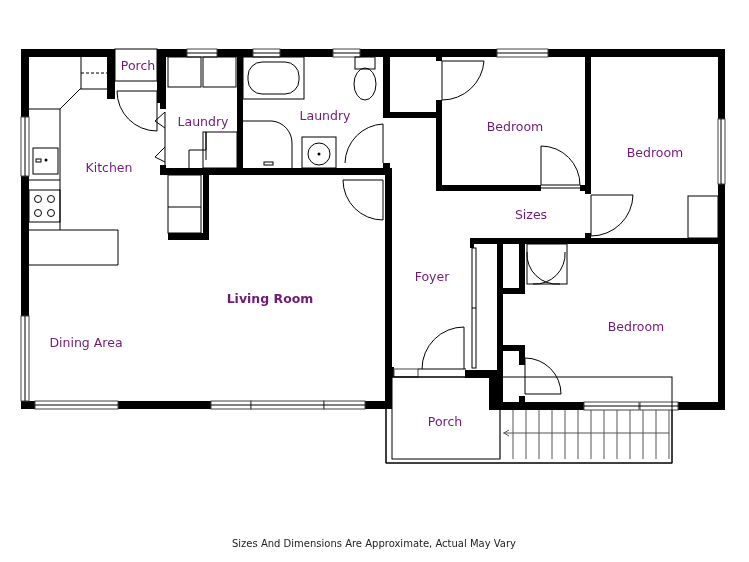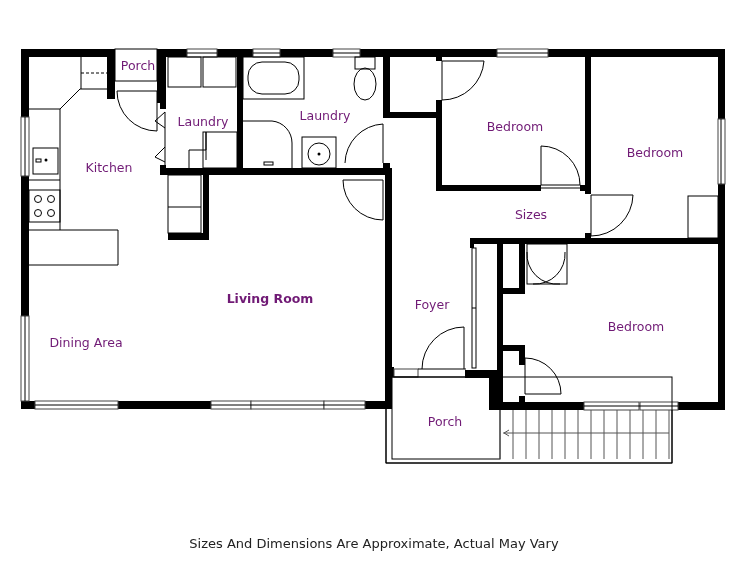--- a/index.html
+++ b/index.html
@@ -3,21 +3,21 @@
 <meta charset="utf-8">
 <style>
   html, body { margin: 0; padding: 0; background: #ffffff; }
   body { width: 749px; height: 562px; position: relative; overflow: hidden; font-family: "DejaVu Sans", sans-serif; }
   svg { position: absolute; left: 0; top: 0; }
   .wall { fill: #000; }
   .thin { fill: none; stroke: #000; stroke-width: 1; }
   .grey { fill: none; stroke: #555; stroke-width: 1; }
   .win { fill: #fff; stroke: #444; stroke-width: 1; }
   .label { position: absolute; font-size: 12.5px; color: #701a75; white-space: nowrap; transform: translate(-50%, -50%); }
-  .disclaimer { position: absolute; left: 374px; top: 543px; transform: translate(-50%, -50%); font-size: 13px; color: #222; white-space: nowrap; }
+  .disclaimer { position: absolute; left: 374px; top: 543px; transform: translate(-50%, -50%); font-size: 10px; color: #222; white-space: nowrap; }
 </style>
 </head>
 <body>
 
 <svg width="749" height="562" viewBox="0 0 749 562">
 
   <g>
 
     <rect class="wall" x="21" y="49" width="94" height="8"></rect>
     <rect class="wall" x="157" y="49" width="232" height="8"></rect>
@@ -218,19 +218,19 @@
   </g>
 </svg>
 
 <div class="label" style="left:138px;top:65px;">Porch</div>
 <div class="label" style="left:203px;top:121px;">Laundry</div>
 <div class="label" style="left:325px;top:115px;">Laundry</div>
 <div class="label" style="left:109px;top:167px;">Kitchen</div>
 <div class="label" style="left:515px;top:126px;">Bedroom</div>
 <div class="label" style="left:655px;top:152px;">Bedroom</div>
 <div class="label" style="left:531px;top:214px;">Sizes</div>
-<div class="label" style="left:432px;top:276px;margin-top:28px;">Foyer</div>
+<div class="label" style="left:432px;top:276px;">Foyer</div>
 <div class="label" style="left:270px;top:298px;font-weight:bold;">Living Room</div>
 <div class="label" style="left:636px;top:326px;">Bedroom</div>
 <div class="label" style="left:86px;top:342px;">Dining Area</div>
 <div class="label" style="left:445px;top:421px;">Porch</div>
 
 <div class="disclaimer">Sizes And Dimensions Are Approximate, Actual May Vary</div>
 
 </body></html>

